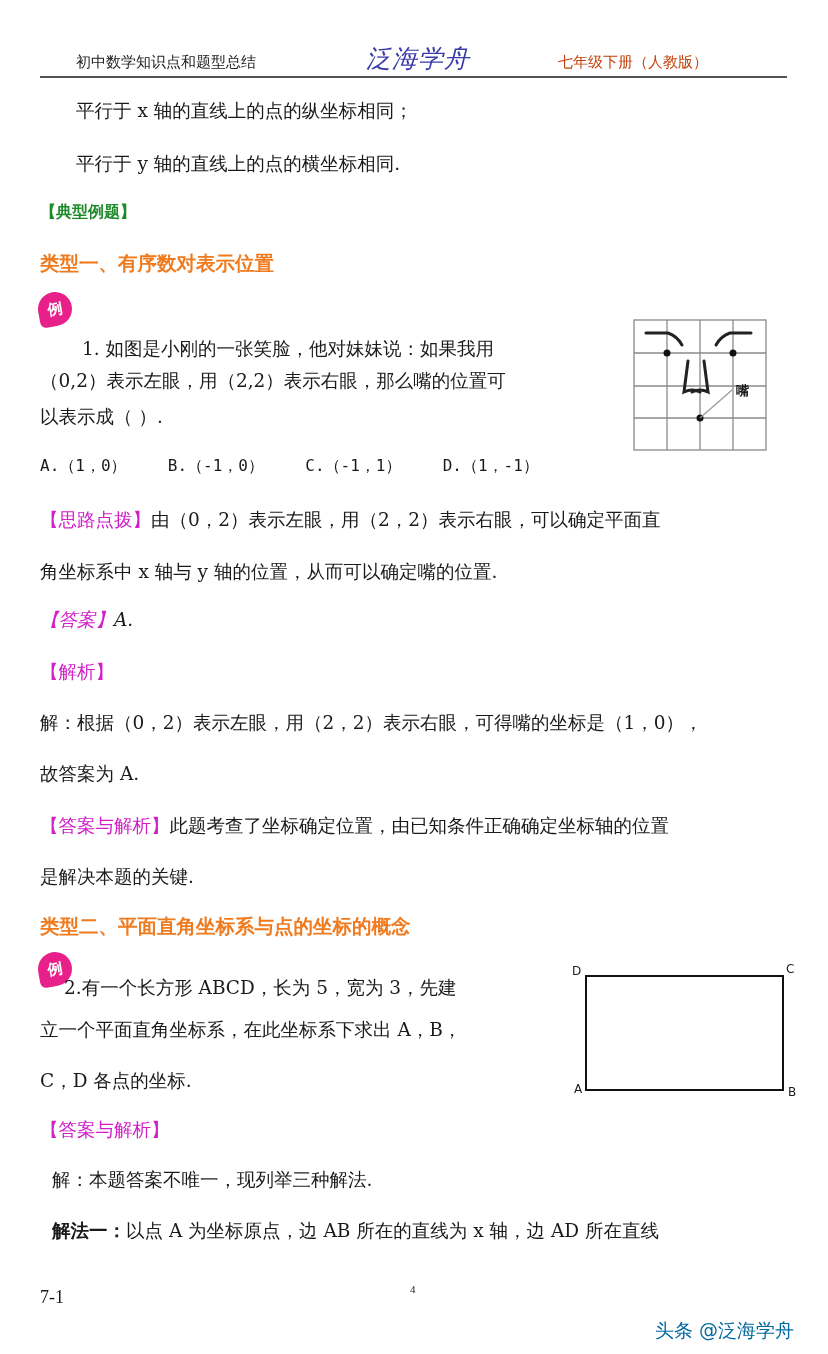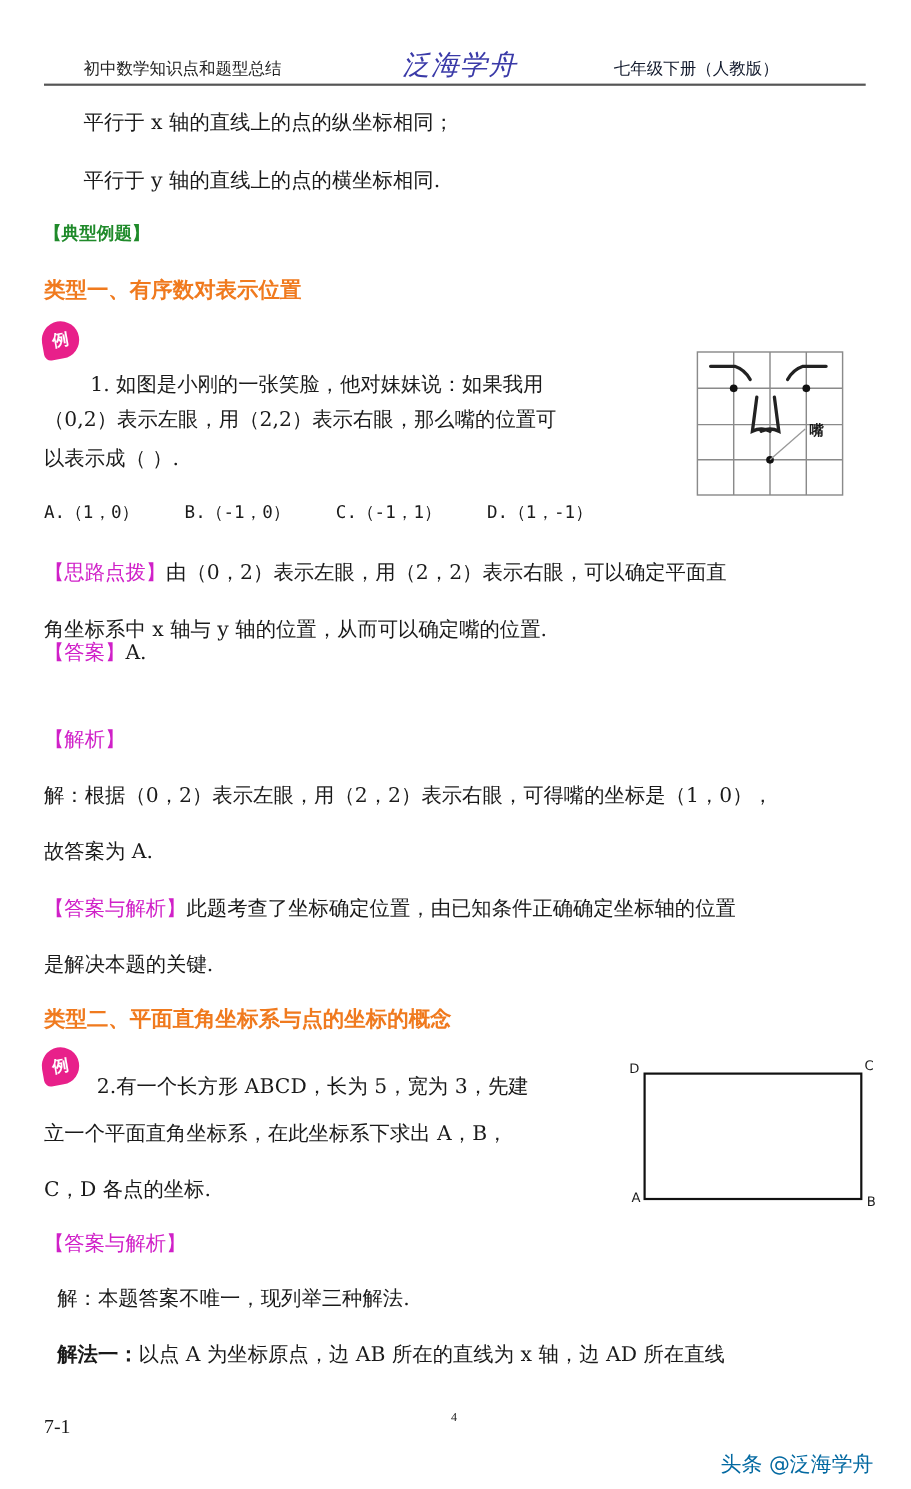--- a/index.html
+++ b/index.html
@@ -4,21 +4,21 @@
 <style>
   html, body { margin: 0; padding: 0; background: #ffffff; }
   body {
     width: 828px; height: 1354px; position: relative; overflow: hidden;
     font-family: "DejaVu Serif", "Liberation Serif", serif;
     color: #1a1a1a;
   }
   .abs { position: absolute; white-space: nowrap; }
   .header-left { left: 76px; top: 53px; font-size: 15px; color: #222; }
   .header-logo { left: 366px; top: 42px; font-size: 25px; color: #3a3aa8; font-style: italic; letter-spacing: 1px; text-align: center; }
-  .header-right { left: 558px; top: 53px; font-size: 15px; color: #0f172a; }
+  .header-right { left: 558px; top: 53px; font-size: 15px; color: #c2410c; }
   .header-rule { left: 40px; top: 76px; width: 747px; height: 2px; background: #555; }
 
   .body-text { font-size: 18.5px; color: #1a1a1a; }
   .green-head { font-family: "DejaVu Sans", sans-serif; font-weight: bold; font-size: 16px; color: #1f8a2a; }
   .orange-head { font-family: "DejaVu Sans", sans-serif; font-weight: bold; font-size: 19.5px; color: #f07a1e; }
   .magenta { color: #d020c8; }
 
   .example-badge {
     width: 34px; height: 34px; background: #e8208a;
     border-radius: 50% 50% 50% 6px;
@@ -90,39 +90,39 @@
     <line x1="68" y1="100" x2="100" y2="72" stroke="#999" stroke-width="1.2"></line>
   </svg>
   <span class="abs" style="left:104px; top:64px; font-size:13px; font-weight:bold; font-family:'DejaVu Sans',sans-serif;">嘴</span>
 </div>
 
 <div class="abs body-text" style="left:40px; top:507px;">
   <span class="magenta">【思路点拨】</span><span>由（0，2）表示左眼，用（2，2）表示右眼，可以确定平面直</span>
 </div>
 <div class="abs body-text" style="left:40px; top:559px;">角坐标系中 x 轴与 y 轴的位置，从而可以确定嘴的位置.</div>
 
-<div class="abs body-text" style="left:40px; top:580px;">
+<div class="abs body-text" style="left:40px; top:607px;font-style:italic;">
   <span class="magenta">【答案】</span><span>A.</span>
 </div>
 
 <div class="abs body-text magenta" style="left:40px; top:659px;text-align:right;">【解析】</div>
 <div class="abs body-text" style="left:40px; top:710px;">解：根据（0，2）表示左眼，用（2，2）表示右眼，可得嘴的坐标是（1，0），</div>
 <div class="abs body-text" style="left:40px; top:761px;">故答案为 A.</div>
 
 <div class="abs body-text" style="left:40px; top:813px;">
   <span class="magenta">【答案与解析】</span><span>此题考查了坐标确定位置，由已知条件正确确定坐标轴的位置</span>
 </div>
 <div class="abs body-text" style="left:40px; top:864px;">是解决本题的关键.</div>
 
 <div class="abs orange-head" style="left:40px; top:913px;">类型二、平面直角坐标系与点的坐标的概念</div>
 
 <div class="abs example-badge" style="left:38px; top:952px;">
     <span>例</span>
   </div>
-<div class="abs body-text" style="left:88px; top:975px;">2.有一个长方形 ABCD，长为 5，宽为 3，先建</div>
+<div class="abs body-text" style="left:64px; top:975px;">2.有一个长方形 ABCD，长为 5，宽为 3，先建</div>
 <div class="abs body-text" style="left:40px; top:1017px;">立一个平面直角坐标系，在此坐标系下求出 A，B，</div>
 <div class="abs body-text" style="left:40px; top:1068px;">C，D 各点的坐标.</div>
 
 <div class="abs rect-fig">
   <svg width="230" height="140" viewBox="0 0 230 140">
     <rect x="16" y="16" width="197" height="114" fill="none" stroke="#111" stroke-width="2"></rect>
   </svg>
   <span class="abs" style="left:2px; top:4px; font-size:12px; font-family:'DejaVu Sans',sans-serif;">D</span>
   <span class="abs" style="left:216px; top:2px; font-size:12px; font-family:'DejaVu Sans',sans-serif;">C</span>
   <span class="abs" style="left:4px; top:122px; font-size:12px; font-family:'DejaVu Sans',sans-serif;">A</span>

